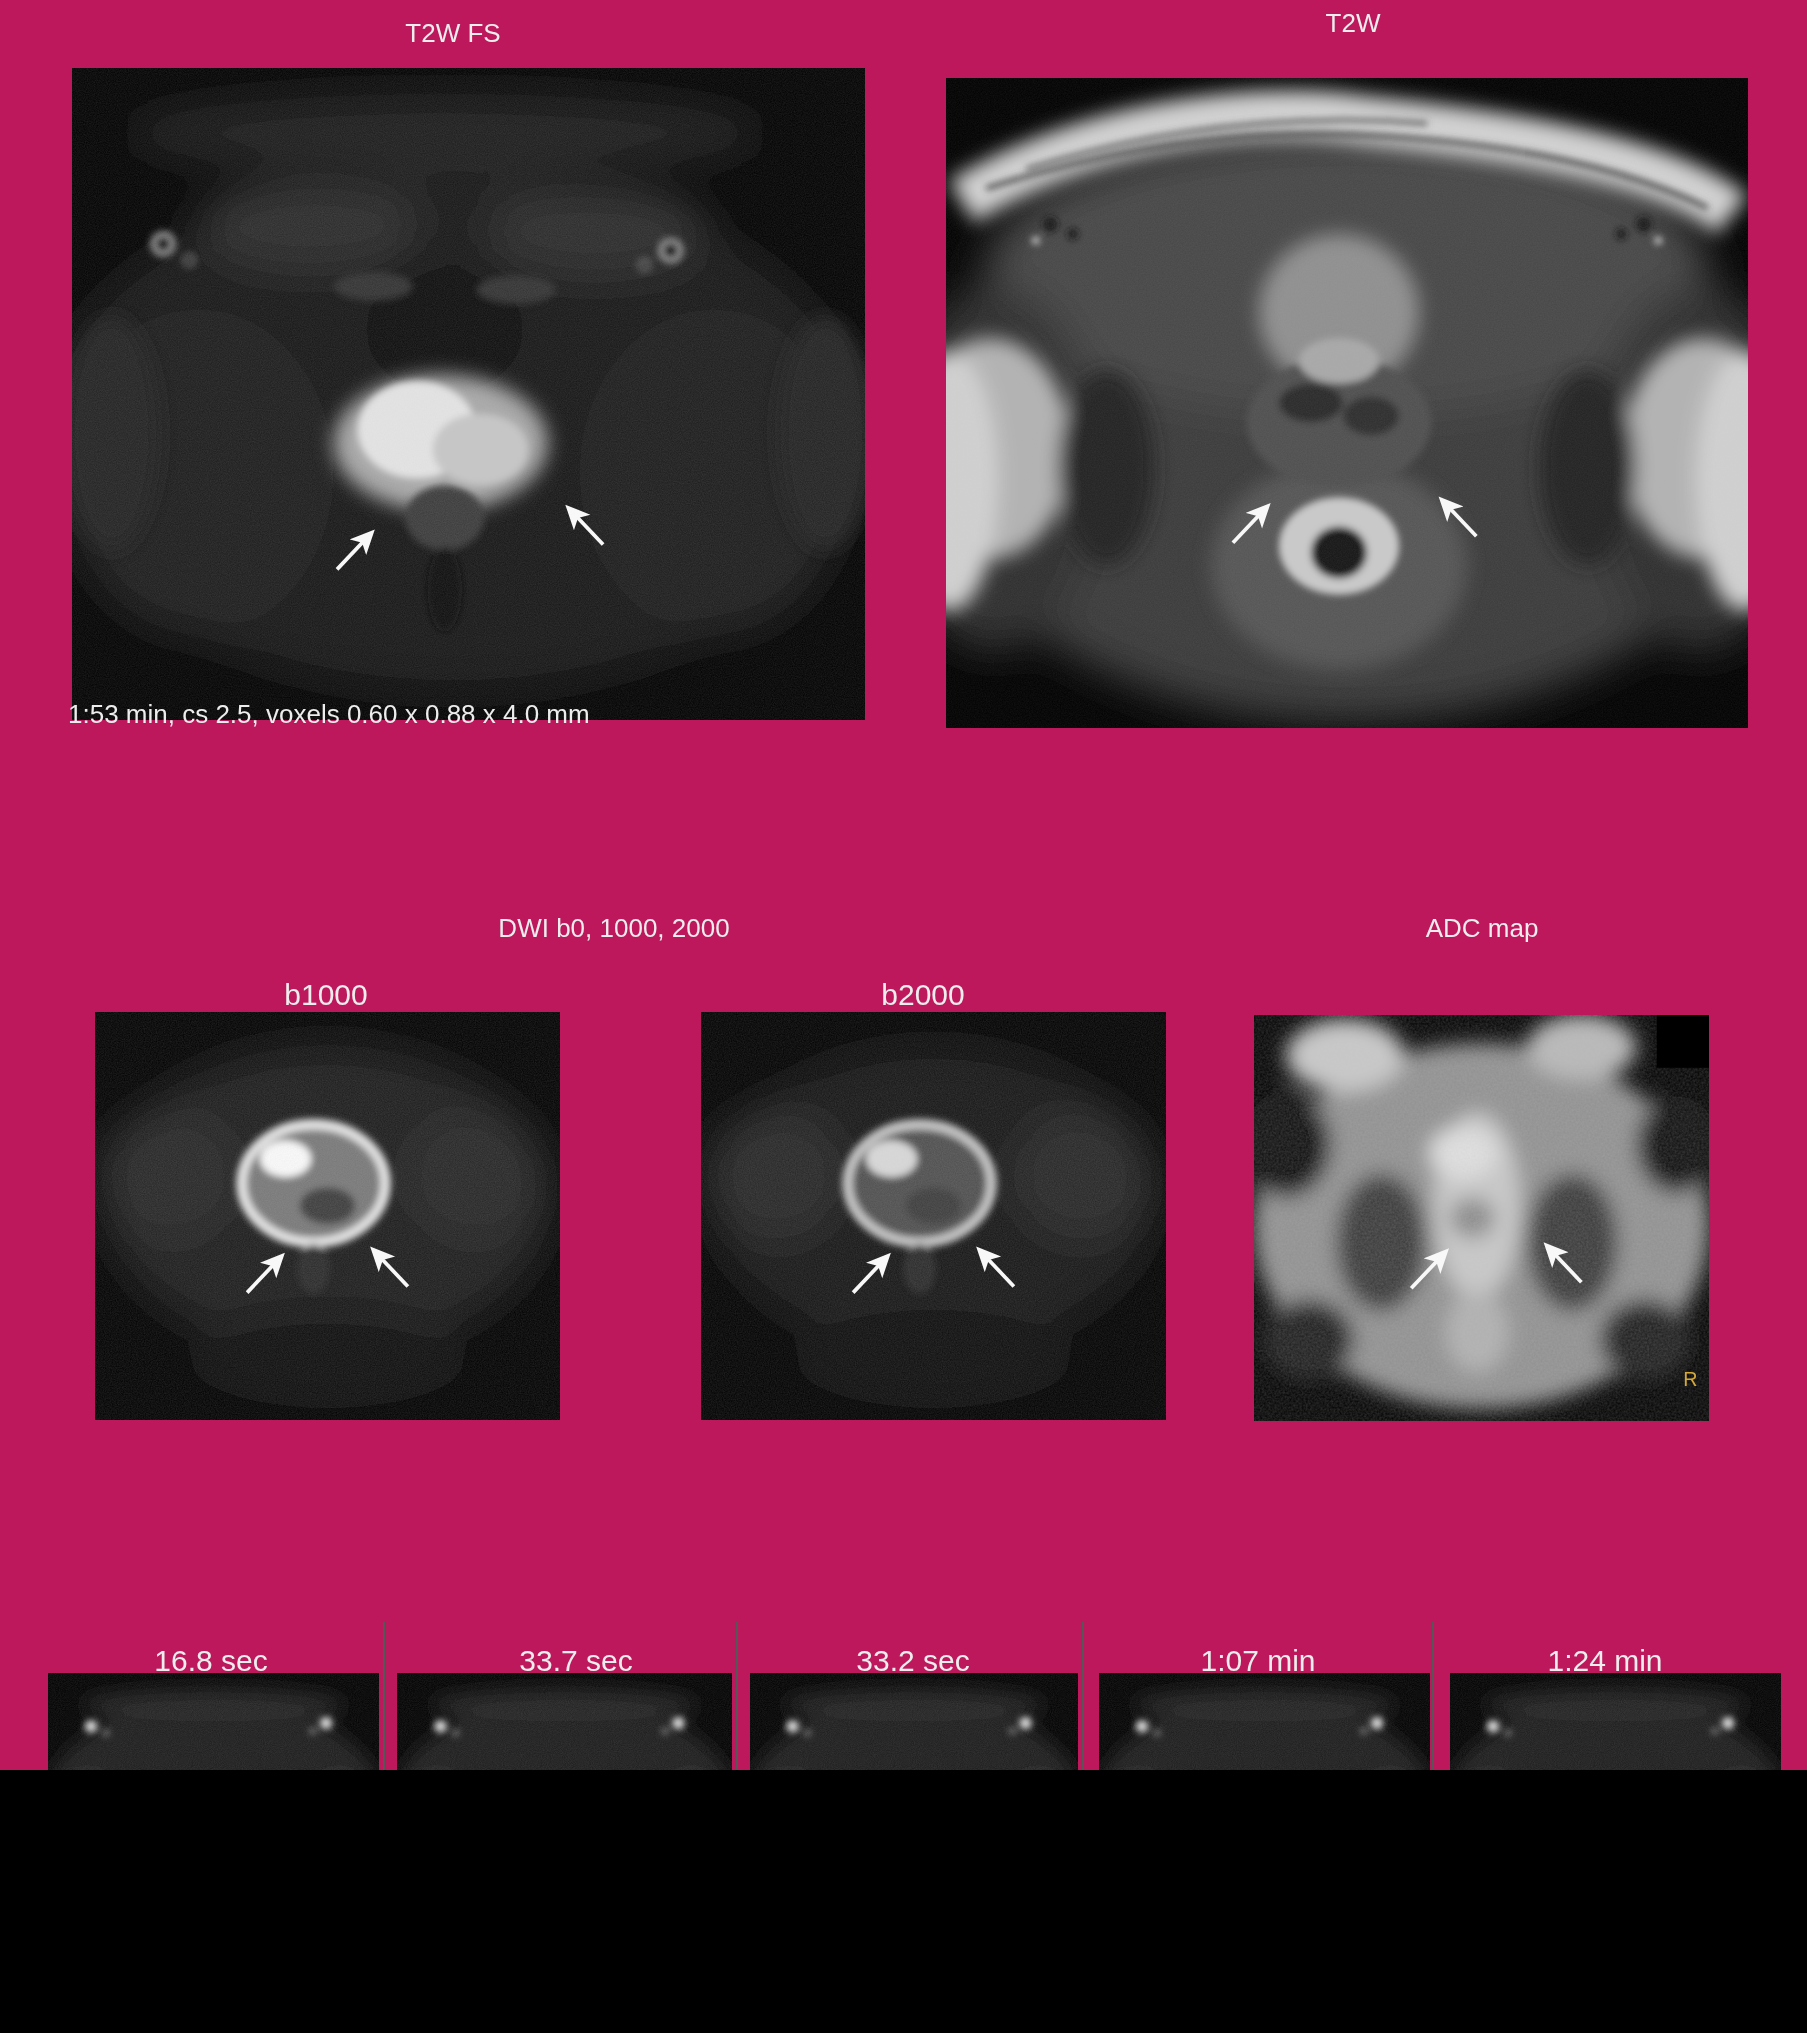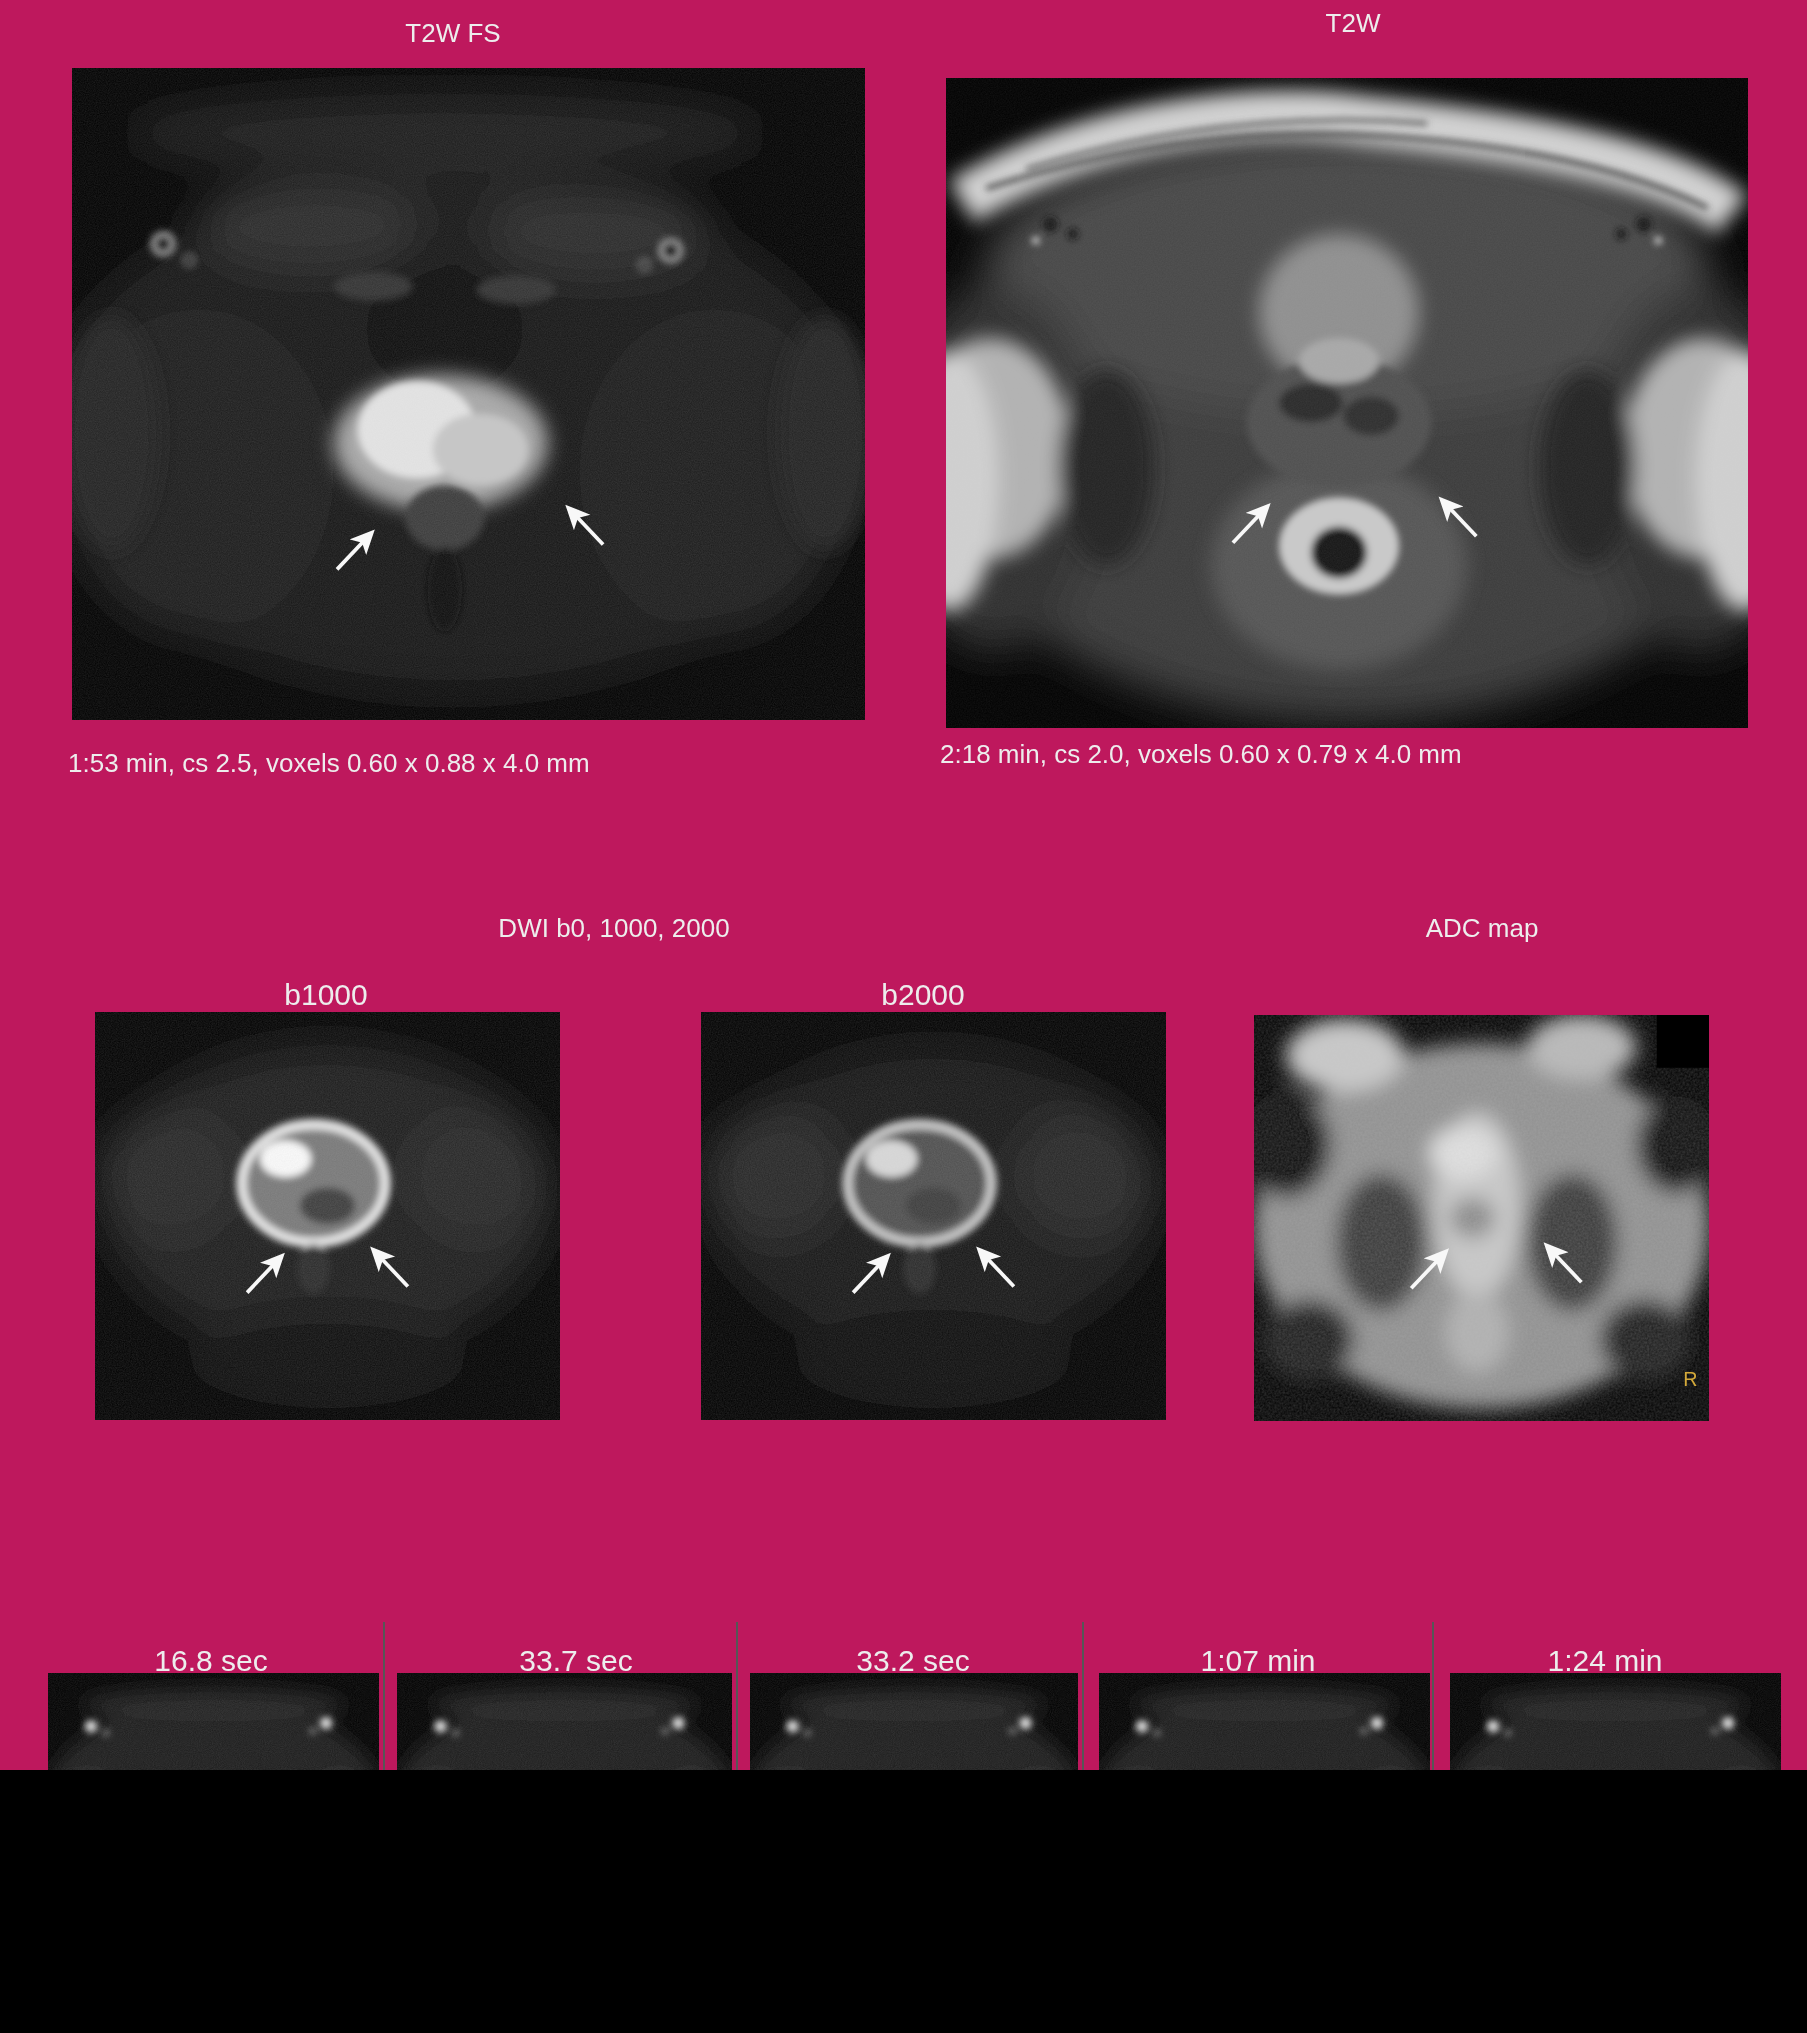--- a/index.html
+++ b/index.html
@@ -133,22 +133,21 @@
         <rect width="852" height="690" filter="url(#np1)"></rect>
         <g>
   <line x1="304.8" y1="493.4" x2="340.8" y2="455.4" stroke="#f8f8f8" stroke-width="4" marker-end="url(#ahp1)"></line>
         </g>
         <g>
   <line x1="563.4" y1="486.5" x2="527.4" y2="448.5" stroke="#f8f8f8" stroke-width="4" marker-end="url(#ahp1)"></line>
         </g>
       </svg>
     </div>
 
-  <div class="t" style="left:68px;top:749px">1:53 min, cs 2.5, voxels 0.60 x 0.88 x 4.0 mm</div>
-  <div class="t" style="left:940px;top:740px">2:18 min, cs 2.0, voxels 0.60 x 0.79 x 4.0 mm</div>
+  <div class="t" style="left:68px;top:700px">1:53 min, cs 2.5, voxels 0.60 x 0.88 x 4.0 mm</div>
 
   <div class="t ctr" style="left:614px;top:914px">DWI b0, 1000, 2000</div>
   <div class="t ctr" style="left:1482px;top:914px">ADC map</div>
   <div class="t ctr lbl" style="left:326px;top:978px">b1000</div>
   <div class="t ctr lbl" style="left:923px;top:978px">b2000</div>
 
   <div class="img" style="left:95px;top:1012px;width:465px;height:408px">
       <svg viewBox="0 0 494 433" preserveAspectRatio="none" xmlns="http://www.w3.org/2000/svg">
         <defs>
 <filter id="np2" x="-5%" y="-5%" width="110%" height="110%">

